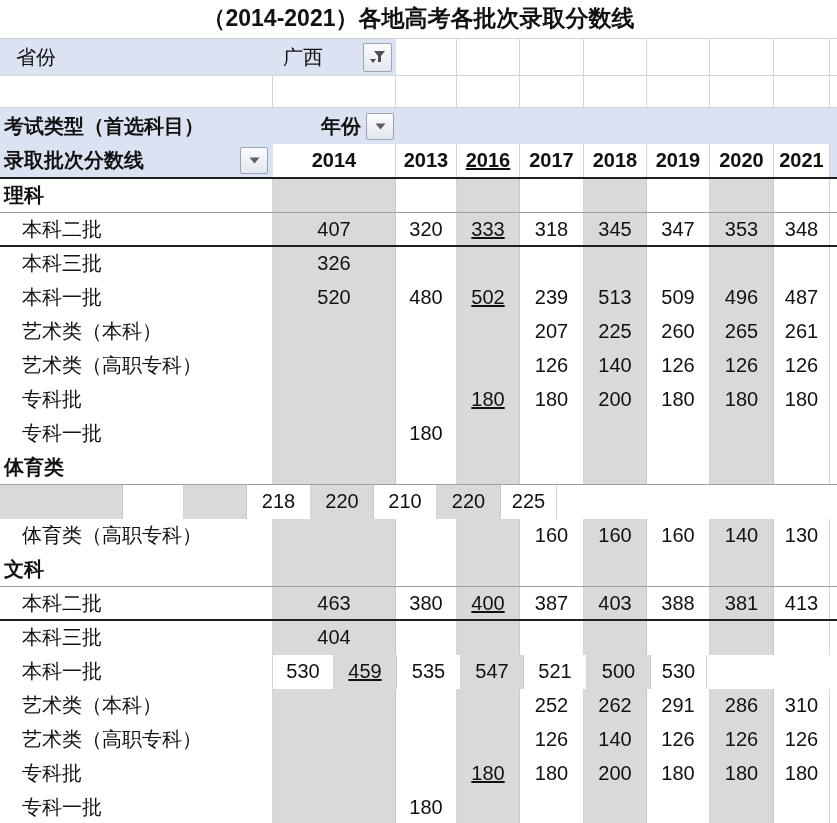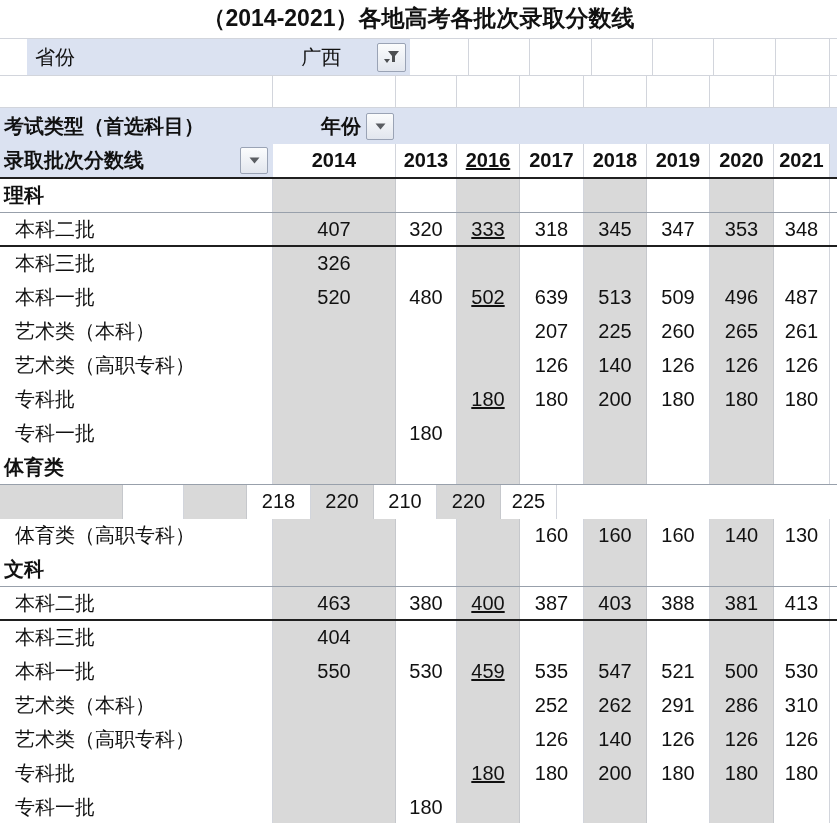--- a/index.html
+++ b/index.html
@@ -40,21 +40,21 @@
   
   .title-row{
     height:38px;line-height:36px;
     text-align:center;font-weight:bold;font-size:23px;
     border-bottom:1px solid var(--gridline);
     background:#fff;
   }
   .province-row{height:37px;border-bottom:1px solid var(--gridline);}
   .province-row .c-label{
     background:var(--header-fill);
-    font-size:20px;line-height:36px;padding-left:8px;margin-left:27px;
+    font-size:20px;line-height:36px;padding-left:16px;
   }
   .province-row .c-y0{
     background:var(--header-fill);
     font-size:20px;line-height:36px;padding-left:10px;
     position:relative;
   }
   .province-row .blank{border-right:1px solid var(--gridline);background:#fff;}
 
   .empty-row{height:32px;border-bottom:1px solid var(--gridline);}
   .empty-row .cell{border-right:1px solid var(--gridline);background:#fff;}
@@ -94,21 +94,21 @@
 
   
   .data-row,.section-row{height:34px;}
   .cell.num{
     font-size:20px;line-height:33px;text-align:center;
     border-right:1px solid var(--gridline);
     background:#fff;
   }
   .cell.num.stripe{background:var(--stripe-fill);border-right:1px solid #c6c8cc;}
   .row-label{
-    font-size:20px;line-height:33px;padding-left:15px;
+    font-size:20px;line-height:33px;padding-left:22px;
     border-right:1px solid var(--gridline);background:#fff;
   }
   .section-label{
     font-weight:bold;font-size:20px;line-height:33px;padding-left:4px;
     border-right:1px solid var(--gridline);background:#fff;
   }
   .divider-light{border-bottom:1px solid var(--divider-light);}
   .divider-dark{border-bottom:2px solid var(--divider-dark);}
   #pivot-body .row:last-child{border-bottom:1px solid var(--gridline);}
 </style>
@@ -220,21 +220,21 @@
         <div class="cell num c-y5"></div>
         <div class="cell num c-y6 stripe"></div>
         <div class="cell num c-y7"></div>
         <div class="cell c-edge"></div>
       </div>
       <div class="row data-row">
         <div class="cell c-label row-label">本科一批</div>
         <div class="cell num c-y0 stripe">520</div>
         <div class="cell num c-y1">480</div>
         <div class="cell num c-y2 stripe">502</div>
-        <div class="cell num c-y3">639</div>
+        <div class="cell num c-y3">239</div>
         <div class="cell num c-y4 stripe">513</div>
         <div class="cell num c-y5">509</div>
         <div class="cell num c-y6 stripe">496</div>
         <div class="cell num c-y7">487</div>
         <div class="cell c-edge"></div>
       </div>
       <div class="row data-row">
         <div class="cell c-label row-label">艺术类（本科）</div>
         <div class="cell num c-y0 stripe"></div>
         <div class="cell num c-y1"></div>
@@ -348,21 +348,20 @@
         <div class="cell num c-y2 stripe"></div>
         <div class="cell num c-y3"></div>
         <div class="cell num c-y4 stripe"></div>
         <div class="cell num c-y5"></div>
         <div class="cell num c-y6 stripe"></div>
         <div class="cell num c-y7"></div>
         <div class="cell c-edge"></div>
       </div>
       <div class="row data-row">
         <div class="cell c-label row-label">本科一批</div>
-        <div class="cell num c-y0 stripe">550</div>
         <div class="cell num c-y1">530</div>
         <div class="cell num c-y2 stripe">459</div>
         <div class="cell num c-y3">535</div>
         <div class="cell num c-y4 stripe">547</div>
         <div class="cell num c-y5">521</div>
         <div class="cell num c-y6 stripe">500</div>
         <div class="cell num c-y7">530</div>
         <div class="cell c-edge"></div>
       </div>
       <div class="row data-row">

